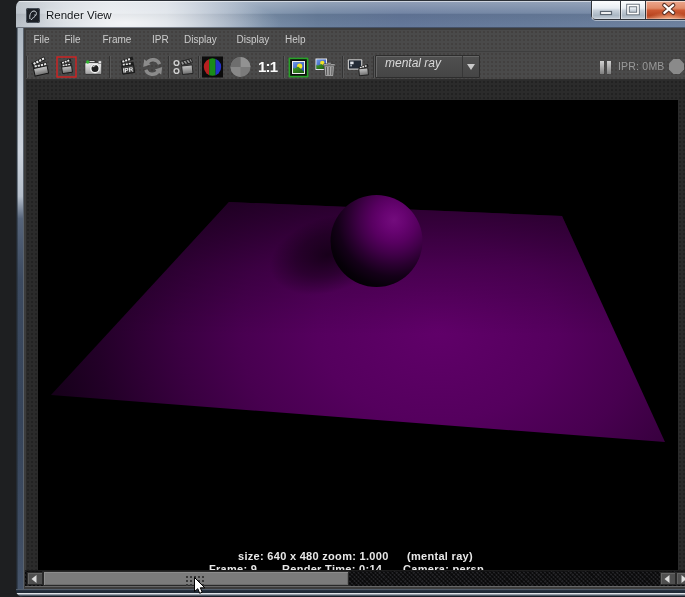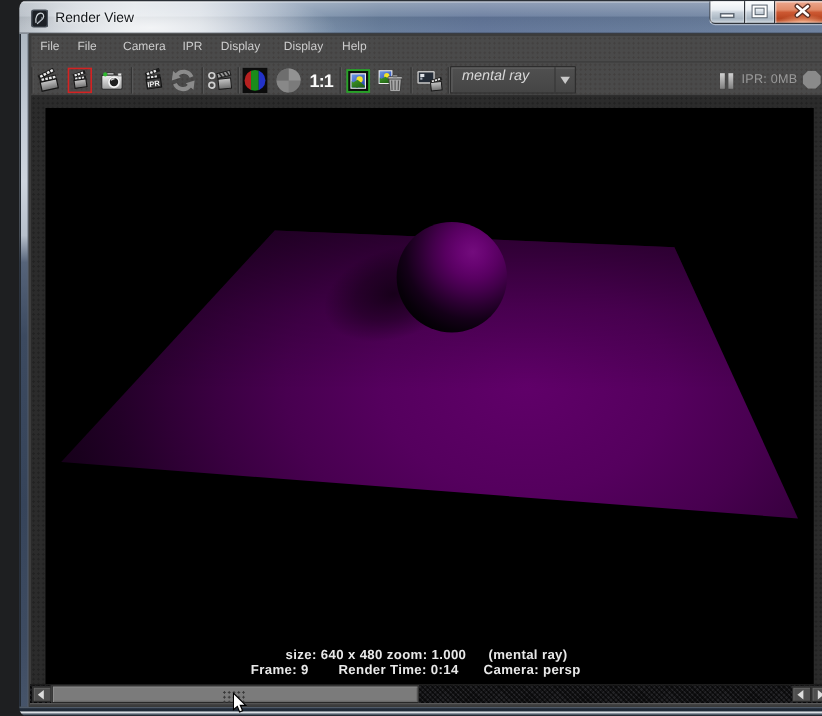--- a/index.html
+++ b/index.html
@@ -67,21 +67,21 @@
 #dropdown .arr:after { content:""; position:absolute; left:4px; top:8px;
   border-left:4.5px solid transparent; border-right:4.5px solid transparent; border-top:6px solid #c9c9c9; }
 #pausebars { position:absolute; left:574px; top:9px; width:12px; height:13px; }
 #pausebars i { position:absolute; top:0; width:4px; height:13px;
   background:linear-gradient(180deg,#d2d2d2,#7f7f7f); }
 #iprtxt { position:absolute; left:592px; top:8px; font-size:10.5px; color:#999999; letter-spacing:0.2px; }
 
 #panel { position:absolute; left:0; top:50px; width:665px; height:507px; background:#2b2b2b;
   background-image: radial-gradient(rgba(0,0,0,0.22) 0.9px, transparent 1px);
   background-size:4px 4px; }
-#imgarea { position:absolute; left:12px; top:10px; width:640px; height:482px; background:#000; }
+#imgarea { position:absolute; left:12px; top:20px; width:640px; height:482px; background:#000; }
 .status { position:absolute; color:#e8e8e8; font-size:11px; font-weight:bold; white-space:pre; letter-spacing:0.3px; }
 
 #hscroll { position:absolute; left:-1px; top:490px; width:667px; height:17px;
   background-color:#232326;
   background-image:
     repeating-linear-gradient(45deg, rgba(0,0,0,0.55) 0 1.5px, transparent 1.5px 3px),
     repeating-linear-gradient(-45deg, rgba(0,0,0,0.4) 0 1.5px, transparent 1.5px 3px);
   border-top:1px solid #1c1c1c; border-bottom:1px solid #666; }
 .sbtn { position:absolute; top:1px; width:16px; height:13px; background:#4f4f4f;
   border:1px solid #2a2a2a; box-shadow: inset 1px 1px 0 #646464; }
@@ -125,21 +125,21 @@
       </div>
     </div>
   </div>
   <div id="lborder"></div>
   <div id="rborder"></div>
   <div id="bborder"></div>
   <div id="client">
     <div id="menubar">
       <span class="mitem" style="left:7.5px">File</span>
       <span class="mitem" style="left:38.5px">File</span>
-      <span class="mitem" style="left:76.5px">Camera</span>
+      <span class="mitem" style="left:76.5px">Frame</span>
       <span class="mitem" style="left:126px">IPR</span>
       <span class="mitem" style="left:158px">Display</span>
       <span class="mitem" style="left:210.5px">Display</span>
       <span class="mitem" style="left:259px">Help</span>
     </div>
     <div id="toolbar">
       <div class="sep" style="left:0px"></div>
       <div class="ticon" style="left:4px" id="ic1">
         <svg width="21" height="22" viewBox="0 0 21 22">
           <defs>

